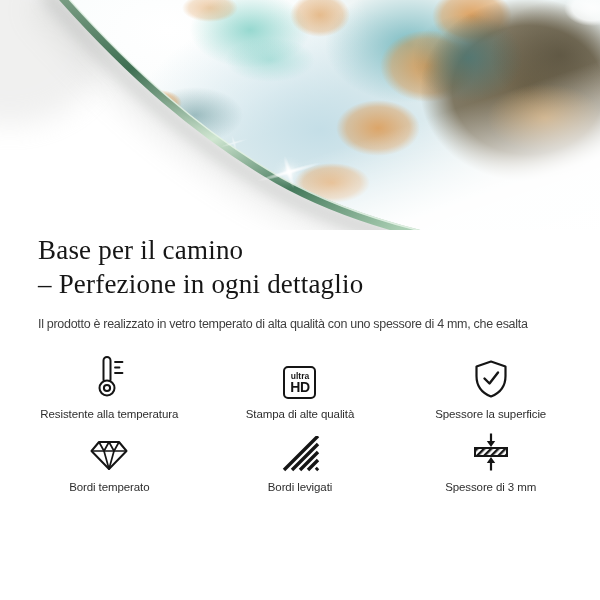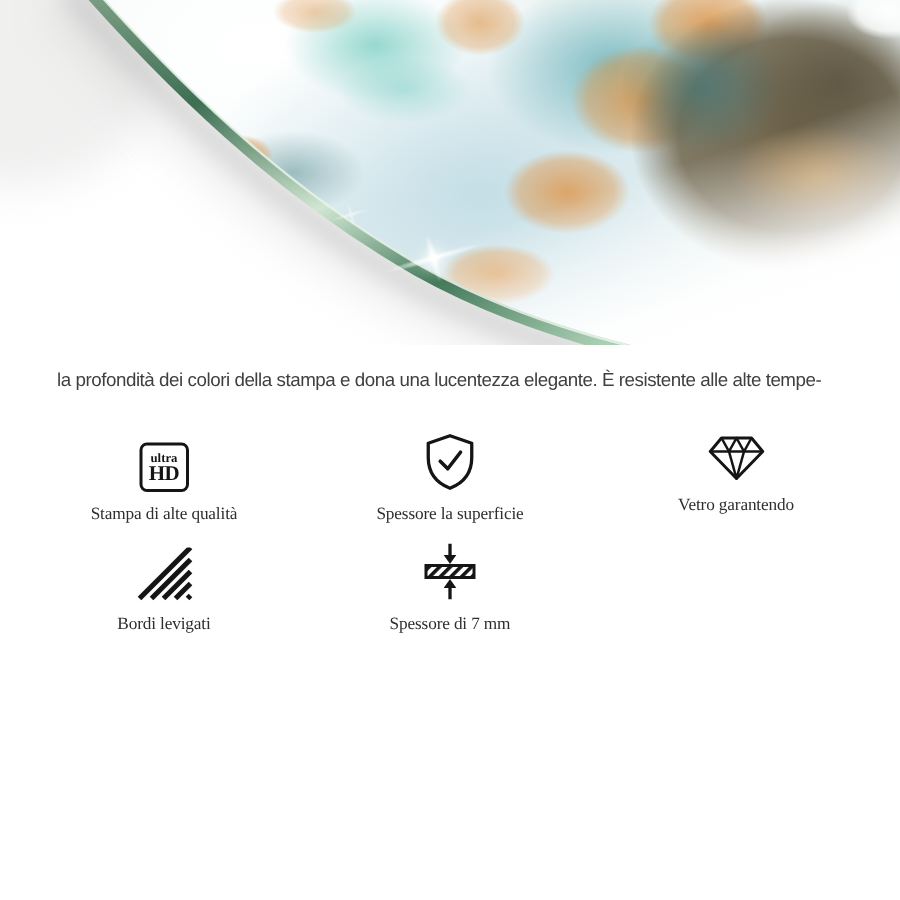--- a/index.html
+++ b/index.html
@@ -16,21 +16,21 @@
   }
   .desc{
     margin:12px 36px 0 38px;
     font-size:12.5px;line-height:22px;color:#3f3f3f;letter-spacing:-.3px;
   }
   .desc .line{white-space:nowrap;}
   .features{
     display:grid;grid-template-columns:repeat(3,1fr);
     padding:0 14px;margin-top:18px;row-gap:12px;
   }
-  .cell{display:flex;flex-direction:column;align-items:center;font-family:Liberation Serif, serif;}
+  .cell{display:flex;flex-direction:column;align-items:center;}
   .icon-box{height:46px;display:flex;align-items:flex-end;justify-content:center;}
   .icon-box.r2{height:40px;}
   .cell-label{margin-top:9px;font-size:11.5px;color:#2e2e2e;letter-spacing:-.1px;}
   .uhd-box{
     width:33px;height:33px;border:2.4px solid #151515;border-radius:5px;
     display:flex;flex-direction:column;align-items:center;justify-content:center;
     box-sizing:border-box;color:#151515;
   }
   .uhd-top{font-size:8.5px;font-weight:700;line-height:9px;}
   .uhd-bottom{font-size:14px;font-weight:800;line-height:13px;letter-spacing:-.3px;}
@@ -161,27 +161,48 @@
       <ellipse cx="289" cy="172" rx="34" ry="2.6" fill="url(#gSpark)" transform="rotate(-16 289 172)"></ellipse>
       <ellipse cx="289" cy="172" rx="3" ry="17" fill="url(#gSpark)" transform="rotate(-16 289 172)"></ellipse>
       <circle cx="289" cy="172" r="3.4" fill="#ffffff" filter="url(#b2)"></circle>
       <g opacity=".55">
         <ellipse cx="234" cy="143" rx="14" ry="1.6" fill="url(#gSpark)" transform="rotate(-16 234 143)"></ellipse>
         <ellipse cx="234" cy="143" rx="1.6" ry="8" fill="url(#gSpark)" transform="rotate(-16 234 143)"></ellipse>
       </g>
     </g>
   </svg>
 
+  <div class="title">
+    <div>Base per il camino</div>
+    <div>– Perfezione in ogni dettaglio</div>
+  </div>
 
   <div class="desc">
-    <div class="line">la profondità dei colori della stampa e dona una lucentezza elegante. È resistente alle alte tempe-</div>
+    <div class="line">Il prodotto è realizzato in vetro temperato di alta qualità con uno spessore di 4 mm, che esalta</div>
   </div>
 
   <div class="features">
 
+    <div class="cell">
+      <div class="icon-box">
+        <svg class="ic" width="32" height="44" viewBox="0 0 32 44">
+          <g stroke="#151515" fill="none" stroke-width="2">
+            <rect x="10.5" y="2" width="7" height="26" rx="3.5" fill="#ffffff"></rect>
+            <circle cx="14" cy="33" r="7.5" fill="#ffffff"></circle>
+            <circle cx="14" cy="33" r="3.1"></circle>
+          </g>
+          <g stroke="#151515" stroke-width="1.8" stroke-linecap="round">
+            <line x1="22" y1="7" x2="29.5" y2="7"></line>
+            <line x1="22" y1="12.5" x2="26.5" y2="12.5"></line>
+            <line x1="22" y1="18" x2="29.5" y2="18"></line>
+          </g>
+        </svg>
+      </div>
+      <div class="cell-label">Resistente alla temperatura</div>
+    </div>
 
     <div class="cell">
       <div class="icon-box">
         <div class="uhd-box">
           <span class="uhd-top">ultra</span>
           <span class="uhd-bottom">HD</span>
         </div>
       </div>
       <div class="cell-label">Stampa di alte qualità</div>
     </div>
@@ -200,21 +221,21 @@
       <div class="icon-box r2">
         <svg class="ic" width="40" height="34" viewBox="0 0 40 34">
           <g fill="none" stroke="#151515" stroke-linejoin="round">
             <path d="M10,4 L30,4 L37.5,13 L20,31 L2.5,13 Z" stroke-width="2"></path>
             <polyline points="10,4 15,13 20,4 25,13 30,4" stroke-width="1.7"></polyline>
             <line x1="2.5" y1="13" x2="37.5" y2="13" stroke-width="1.7"></line>
             <polyline points="15,13 20,31 25,13" stroke-width="1.7"></polyline>
           </g>
         </svg>
       </div>
-      <div class="cell-label">Vetro garantendo</div>
+      <div class="cell-label">Bordi temperato</div>
     </div>
 
     <div class="cell">
       <div class="icon-box r2">
         <svg class="ic" width="40" height="36" viewBox="0 0 40 36">
           <g stroke="#151515" stroke-width="3.4" stroke-linecap="butt">
             <line x1="4" y1="34" x2="38" y2="0"></line>
             <line x1="12" y1="34" x2="38" y2="8"></line>
             <line x1="20" y1="34" x2="38" y2="16"></line>
             <line x1="28" y1="34" x2="38" y2="24"></line>
@@ -233,17 +254,17 @@
               <rect width="2.4" height="10" fill="#151515"></rect>
             </pattern>
           </defs>
           <rect x="4" y="16" width="32" height="8" fill="url(#hatchPat)" stroke="#151515" stroke-width="2"></rect>
           <line x1="20" y1="1.5" x2="20" y2="10" stroke="#151515" stroke-width="2.2"></line>
           <polygon points="15.8,9 24.2,9 20,15" fill="#151515"></polygon>
           <line x1="20" y1="38.5" x2="20" y2="30" stroke="#151515" stroke-width="2.2"></line>
           <polygon points="15.8,31 24.2,31 20,25" fill="#151515"></polygon>
         </svg>
       </div>
-      <div class="cell-label">Spessore di 7 mm</div>
+      <div class="cell-label">Spessore di 3 mm</div>
     </div>
 
   </div>
 </div>
 
 </body></html>

